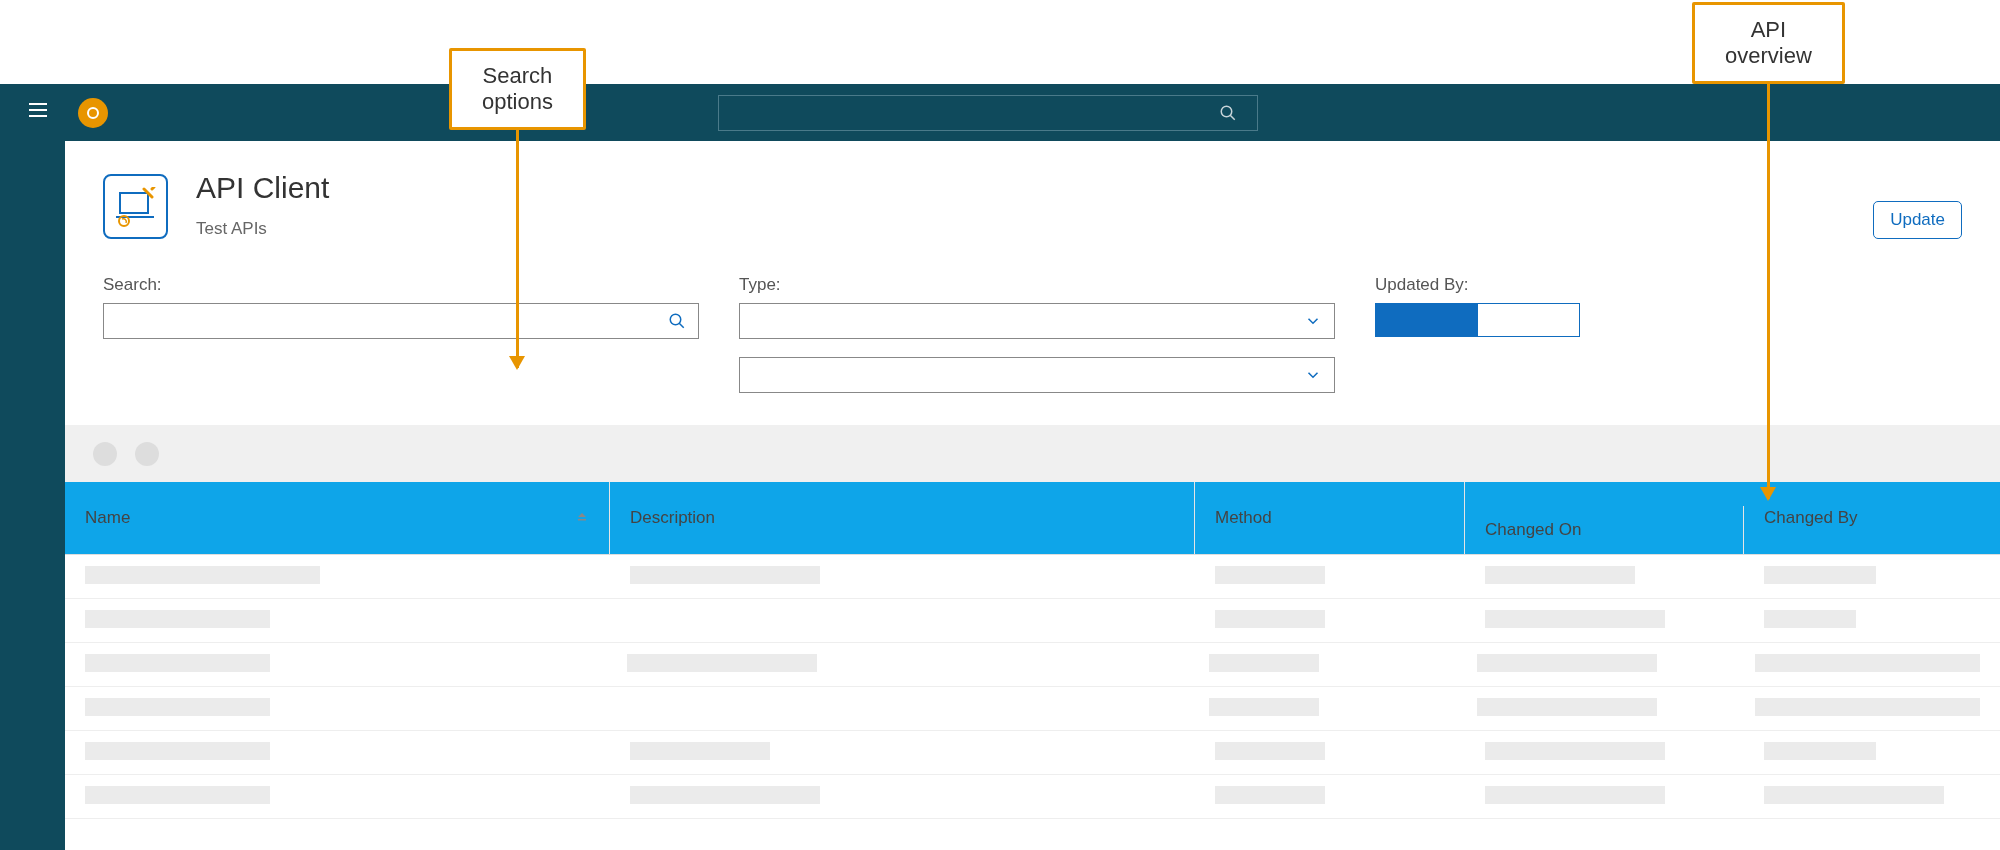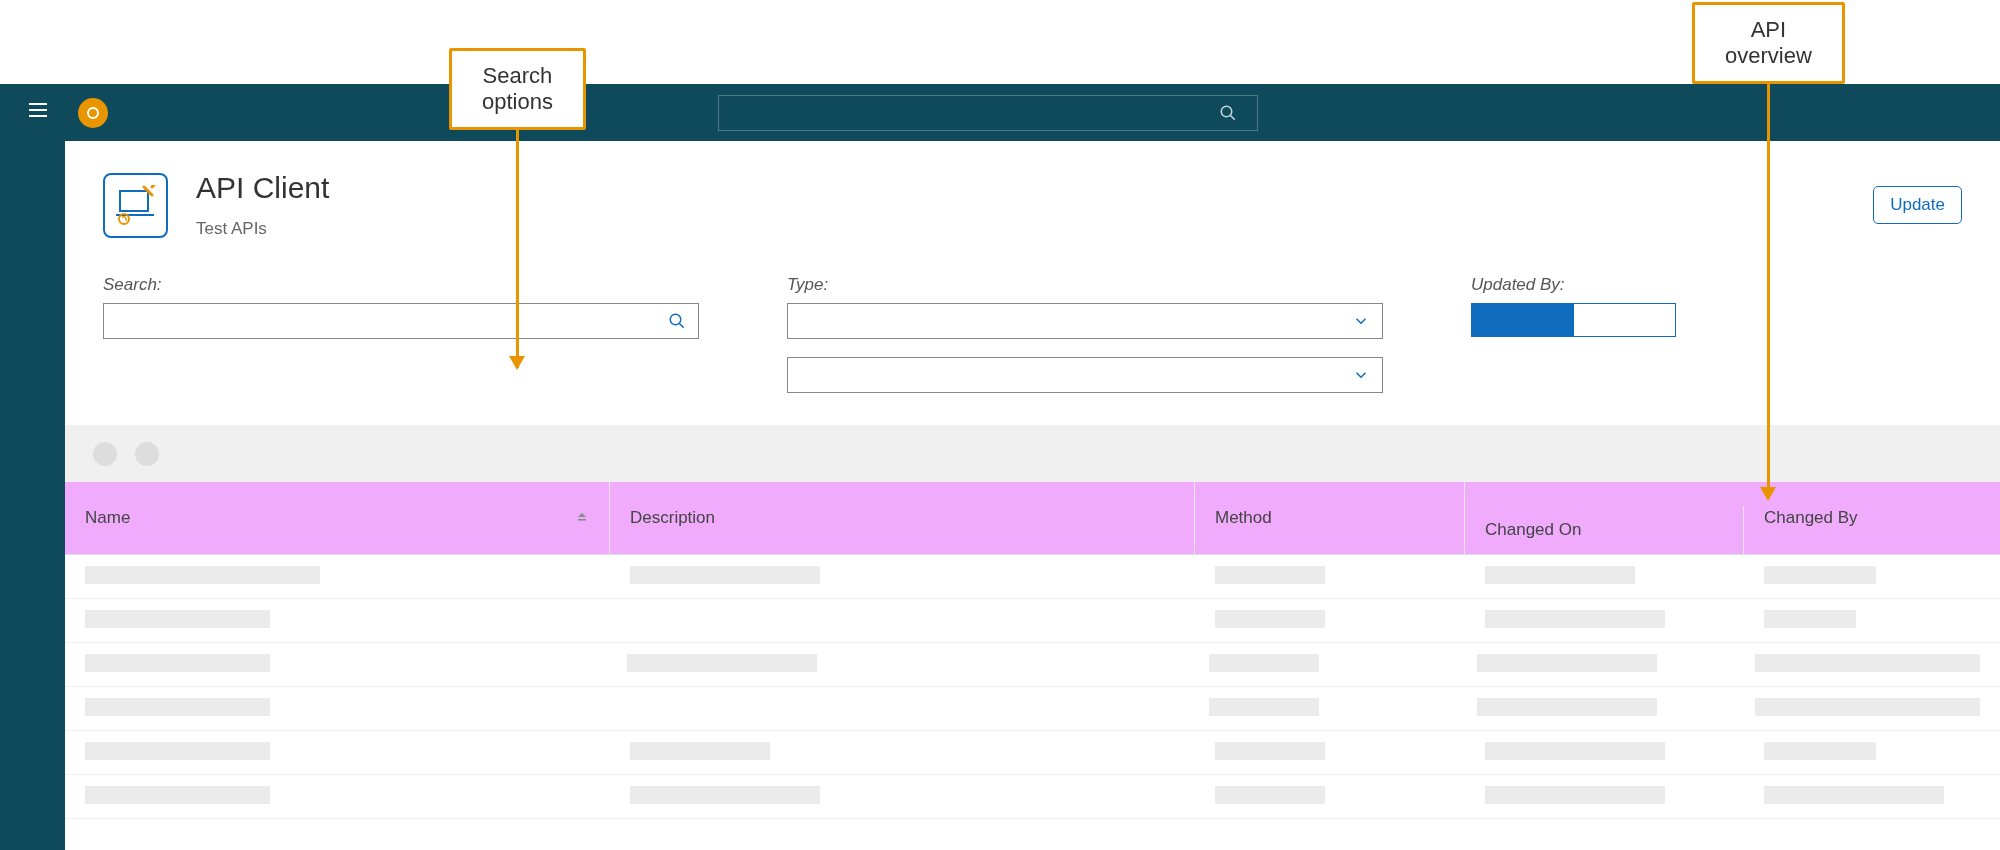--- a/index.html
+++ b/index.html
@@ -19,48 +19,48 @@
     .shell-search { position: absolute; left: 718px; width: 540px; height: 36px; border: 1px solid #4a7a8a; background: transparent; display: flex; align-items: center; justify-content: flex-end; padding-right: 20px; }
     .shell-search svg { width: 18px; height: 18px; }
     
     
     .left-stripe { position: absolute; top: 141px; left: 0; width: 65px; bottom: 0; background: #0F4A5C; }
     
     
     .main { position: absolute; top: 141px; left: 65px; right: 0; bottom: 0; background: #fff; }
     
     
-    .page-header { padding: 30px 38px 0 38px; display: flex; align-items: center; }
+    .page-header { padding: 30px 38px 0 38px; display: flex; align-items: flex-end; }
     .page-icon { width: 65px; height: 65px; border: 2px solid #0F6CBF; border-radius: 8px; display: flex; align-items: center; justify-content: center; margin-right: 28px; }
     .page-titles { flex: 1; }
     .page-title { font-size: 30px; color: #333; font-weight: 400; }
     .page-subtitle { font-size: 17px; color: #666; margin-top: 14px; }
     .update-btn { border: 1px solid #0F6CBF; color: #0F6CBF; background: #fff; padding: 8px 16px; font-size: 17px; border-radius: 5px; cursor: pointer; }
     
     
-    .filter-bar { padding: 36px 30px 32px 38px; display: flex; gap: 88px; font-style: italic; }
+    .filter-bar { padding: 36px 30px 32px 38px; display: flex; gap: 40px; }
     .filter-col { display: flex; flex-direction: column; gap: 18px; }
     .filter-group { }
     .filter-label { font-size: 17px; color: #555; margin-bottom: 8px; display: block; }
     .filter-input { width: 596px; height: 36px; border: 1px solid #888; position: relative; display: flex; align-items: center; }
     .filter-input.search { justify-content: flex-end; padding-right: 12px; }
     .filter-input.dropdown { justify-content: flex-end; padding-right: 12px; }
     .filter-input svg { width: 18px; height: 18px; }
     .chevron { color: #0F6CBF; }
     .toggle { width: 205px; height: 34px; border: 1px solid #0F6CBF; display: flex; }
     .toggle-on { width: 50%; background: #0F6CBF; }
     .toggle-off { width: 50%; background: #fff; }
     
     
     .toolbar { height: 57px; background: #F0F0F0; display: flex; align-items: center; padding-left: 28px; gap: 18px; }
     .toolbar-circle { width: 24px; height: 24px; border-radius: 50%; background: #ddd; }
     
     
     .table { width: 100%; }
-    .table-header { display: flex; border-bottom: 1px solid #ddd; background: #f0abfc; }
+    .table-header { display: flex; border-bottom: 1px solid #ddd; background: #0ea5e9; }
     .th { padding: 14px 20px; font-size: 17px; color: #444; border-right: 1px solid #e5e5e5; display: flex; align-items: center; justify-content: space-between; }
     .th.name { width: 545px; }
     .th.desc { width: 585px; }
     .th.method { width: 270px; }
     .th.changedon { width: 279px; margin-top: 24px; }
     .th.changedby { flex: 1; border-right: none; }
     .sort-icon { font-size: 13px; color: #888; }
     
     .table-row { display: flex; height: 44px; align-items: center; border-bottom: 1px solid #eee; }
     .td { padding: 0 20px; }

